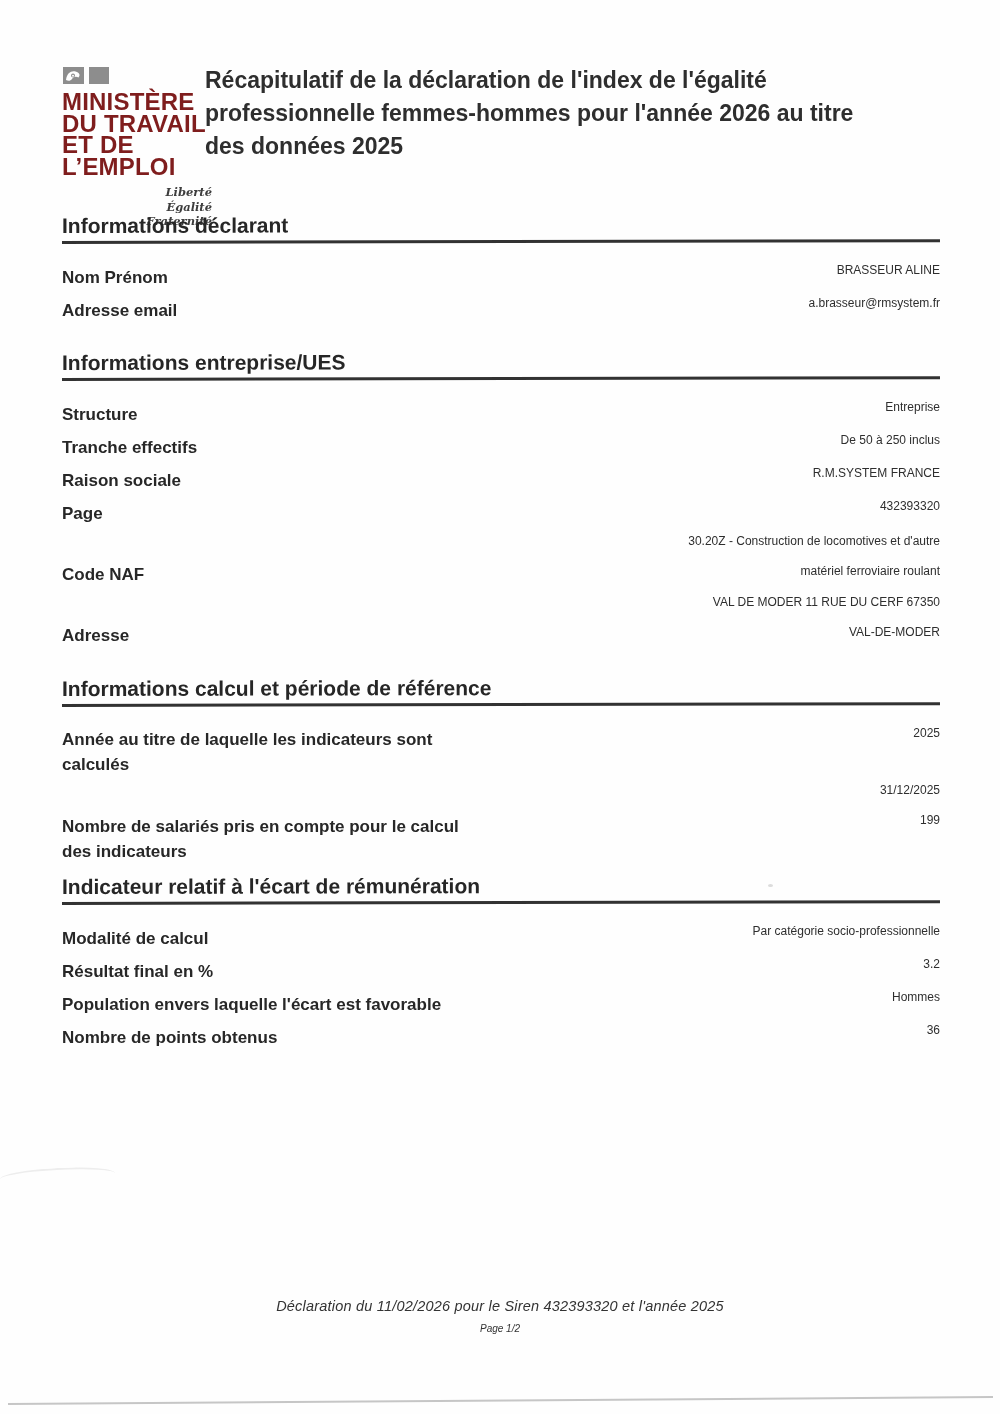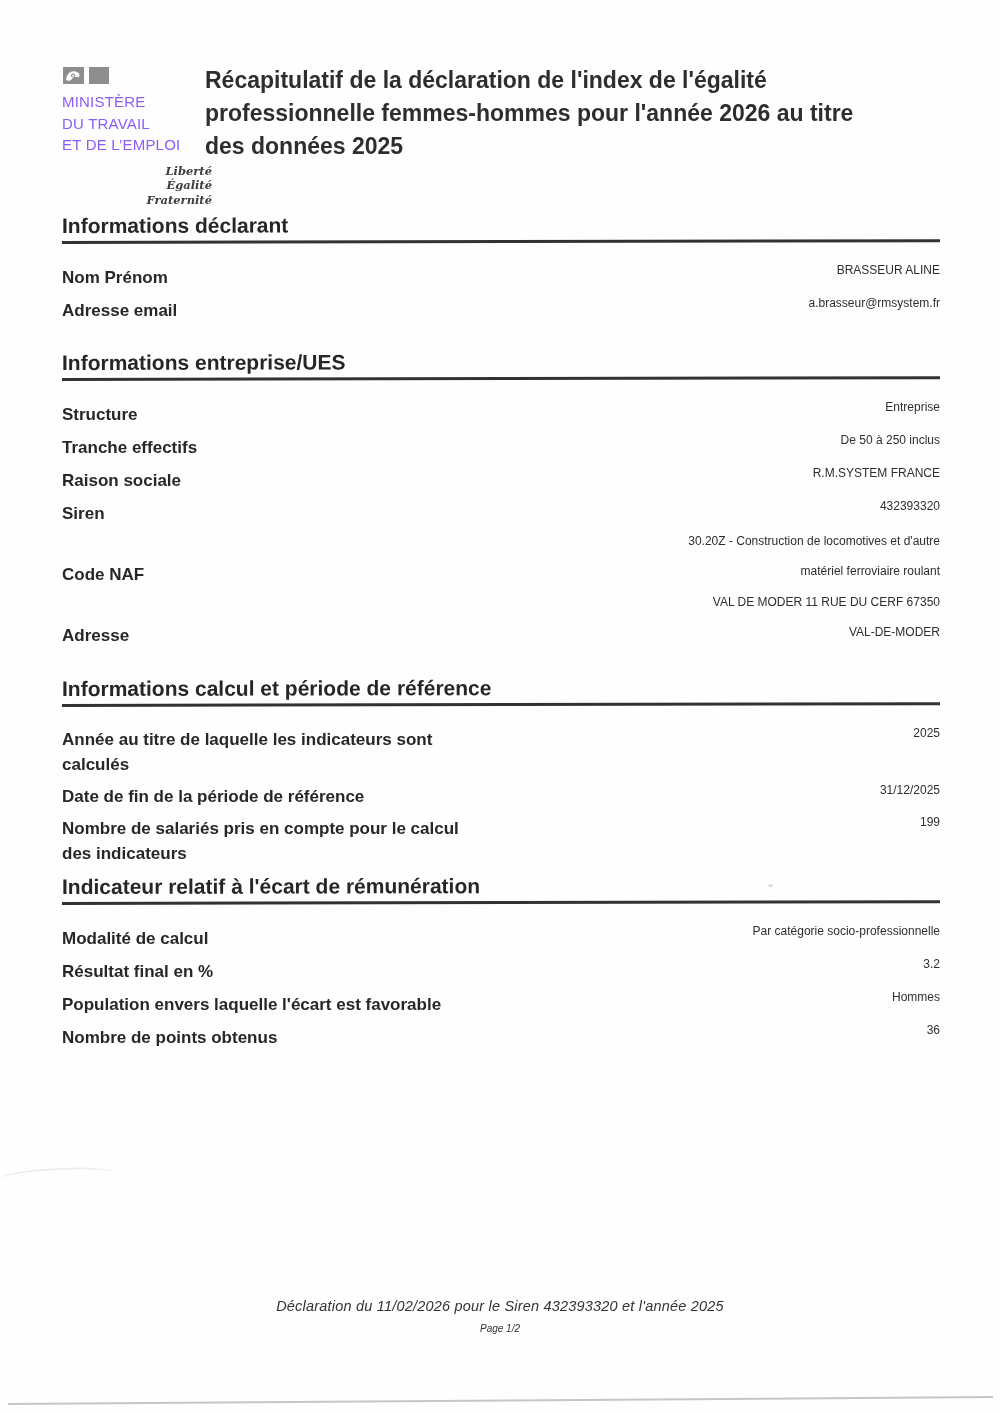--- a/index.html
+++ b/index.html
@@ -12,22 +12,22 @@
     background: #fefefe;
     font-family: "Liberation Sans", "DejaVu Sans", sans-serif;
     color: #2b2b2b;
     overflow: hidden;
   }
 
   
   .brand { position: absolute; left: 62px; top: 66px; width: 150px; }
   .brand-flag { display: block; margin-bottom: 5px; }
   .ministry-name {
-    font-weight: 400; font-size: 15px; line-height: 21.5px;
-    letter-spacing: 0.2px; color: #8b5cf6; white-space: pre-line;
+    font-weight: 700; font-size: 24px; line-height: 21.5px;
+    letter-spacing: 0.2px; color: #7f1d1d; white-space: pre-line;
   }
   .ministry-motto {
     margin-top: 8px;
     font-family: "DejaVu Serif", "Liberation Serif", serif;
     font-style: italic; font-weight: 600;
     font-size: 11.5px; line-height: 14.5px; color: #3d3d3d;
     white-space: pre-line;
     text-align: right;
   }
   .doc-title {
@@ -138,21 +138,21 @@
       </div>
       <div class="row">
         <div class="label">Tranche effectifs</div>
         <div class="value">De 50 à 250 inclus</div>
       </div>
       <div class="row">
         <div class="label">Raison sociale</div>
         <div class="value">R.M.SYSTEM FRANCE</div>
       </div>
       <div class="row">
-        <div class="label">Siren</div>
+        <div class="label">Page</div>
         <div class="value">432393320</div>
       </div>
       <div class="row mid tall">
         <div class="label">Code NAF</div>
         <div class="value">30.20Z - Construction de locomotives et d'autre
 matériel ferroviaire roulant</div>
       </div>
       <div class="row mid tall">
         <div class="label">Adresse</div>
         <div class="value">VAL DE MODER 11 RUE DU CERF 67350
@@ -163,21 +163,20 @@
 
   <section class="section section-calcul" style="top:676px">
     <h2 class="section-heading">Informations calcul et période de référence</h2>
     <div class="rows">
       <div class="row">
         <div class="label">Année au titre de laquelle les indicateurs sont
 calculés</div>
         <div class="value">2025</div>
       </div>
       <div class="row">
-        <div class="label">Date de fin de la période de référence</div>
         <div class="value">31/12/2025</div>
       </div>
       <div class="row">
         <div class="label">Nombre de salariés pris en compte pour le calcul
 des indicateurs</div>
         <div class="value">199</div>
       </div>
     </div>
   </section>
 

